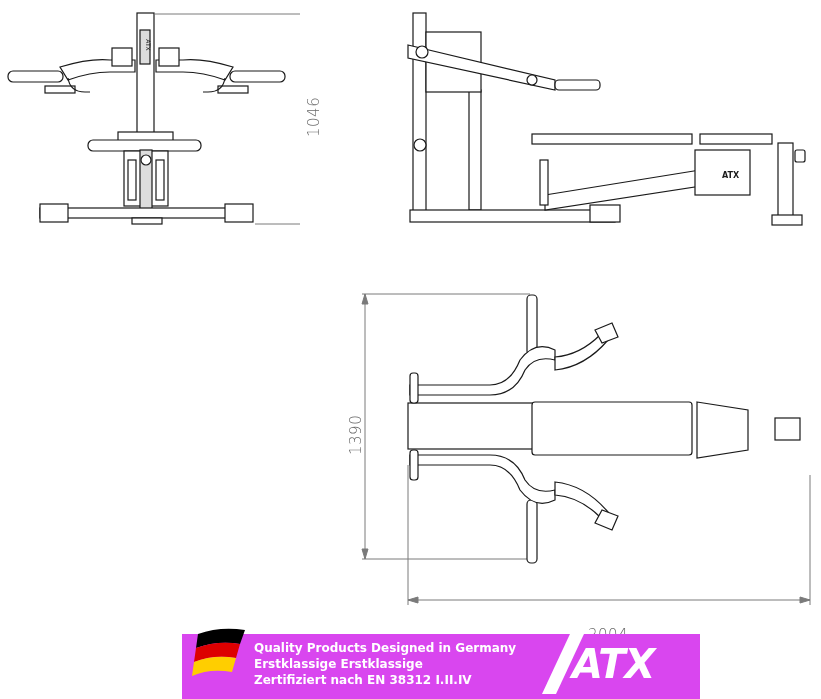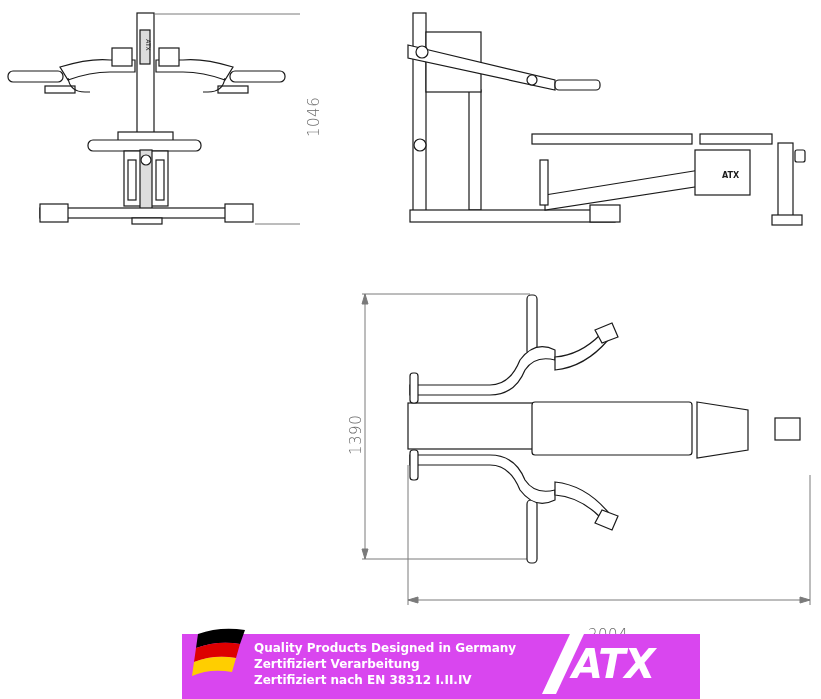--- a/index.html
+++ b/index.html
@@ -117,21 +117,21 @@
     <rect x="70" y="88" width="8" height="30" rx="3"></rect>
     <rect x="70" y="165" width="8" height="30" rx="3"></rect>
   </g>
 </svg>
 <div class="dim-label vert" style="left:336px;top:426px;width:40px;text-align:center;">1390</div>
 <div class="dim-label" style="left:588px;top:578px;margin-top:48px;">2004</div>
 
 <div class="banner">
   <div class="banner-text">
     <div>Quality Products Designed in Germany</div>
-    <div>Zertifiziert Verarbeitung</div>
+    <div>Erstklassige Erstklassige</div>
     <div>Zertifiziert nach EN 38312 I.II.IV</div>
   </div>
   <div class="banner-slash"></div>
   <div class="banner-brand">ATX</div>
 </div>
 <svg class="flag" viewBox="0 0 62 50">
   <path d="M8 8 Q30 0 55 4 L50 18 Q28 14 6 22 Z" fill="#000"></path>
   <path d="M6 22 Q28 14 50 18 L46 32 Q24 28 4 36 Z" fill="#dd0000"></path>
   <path d="M4 36 Q24 28 46 32 L42 46 Q20 42 2 50 Z" fill="#ffce00"></path>
 </svg>

